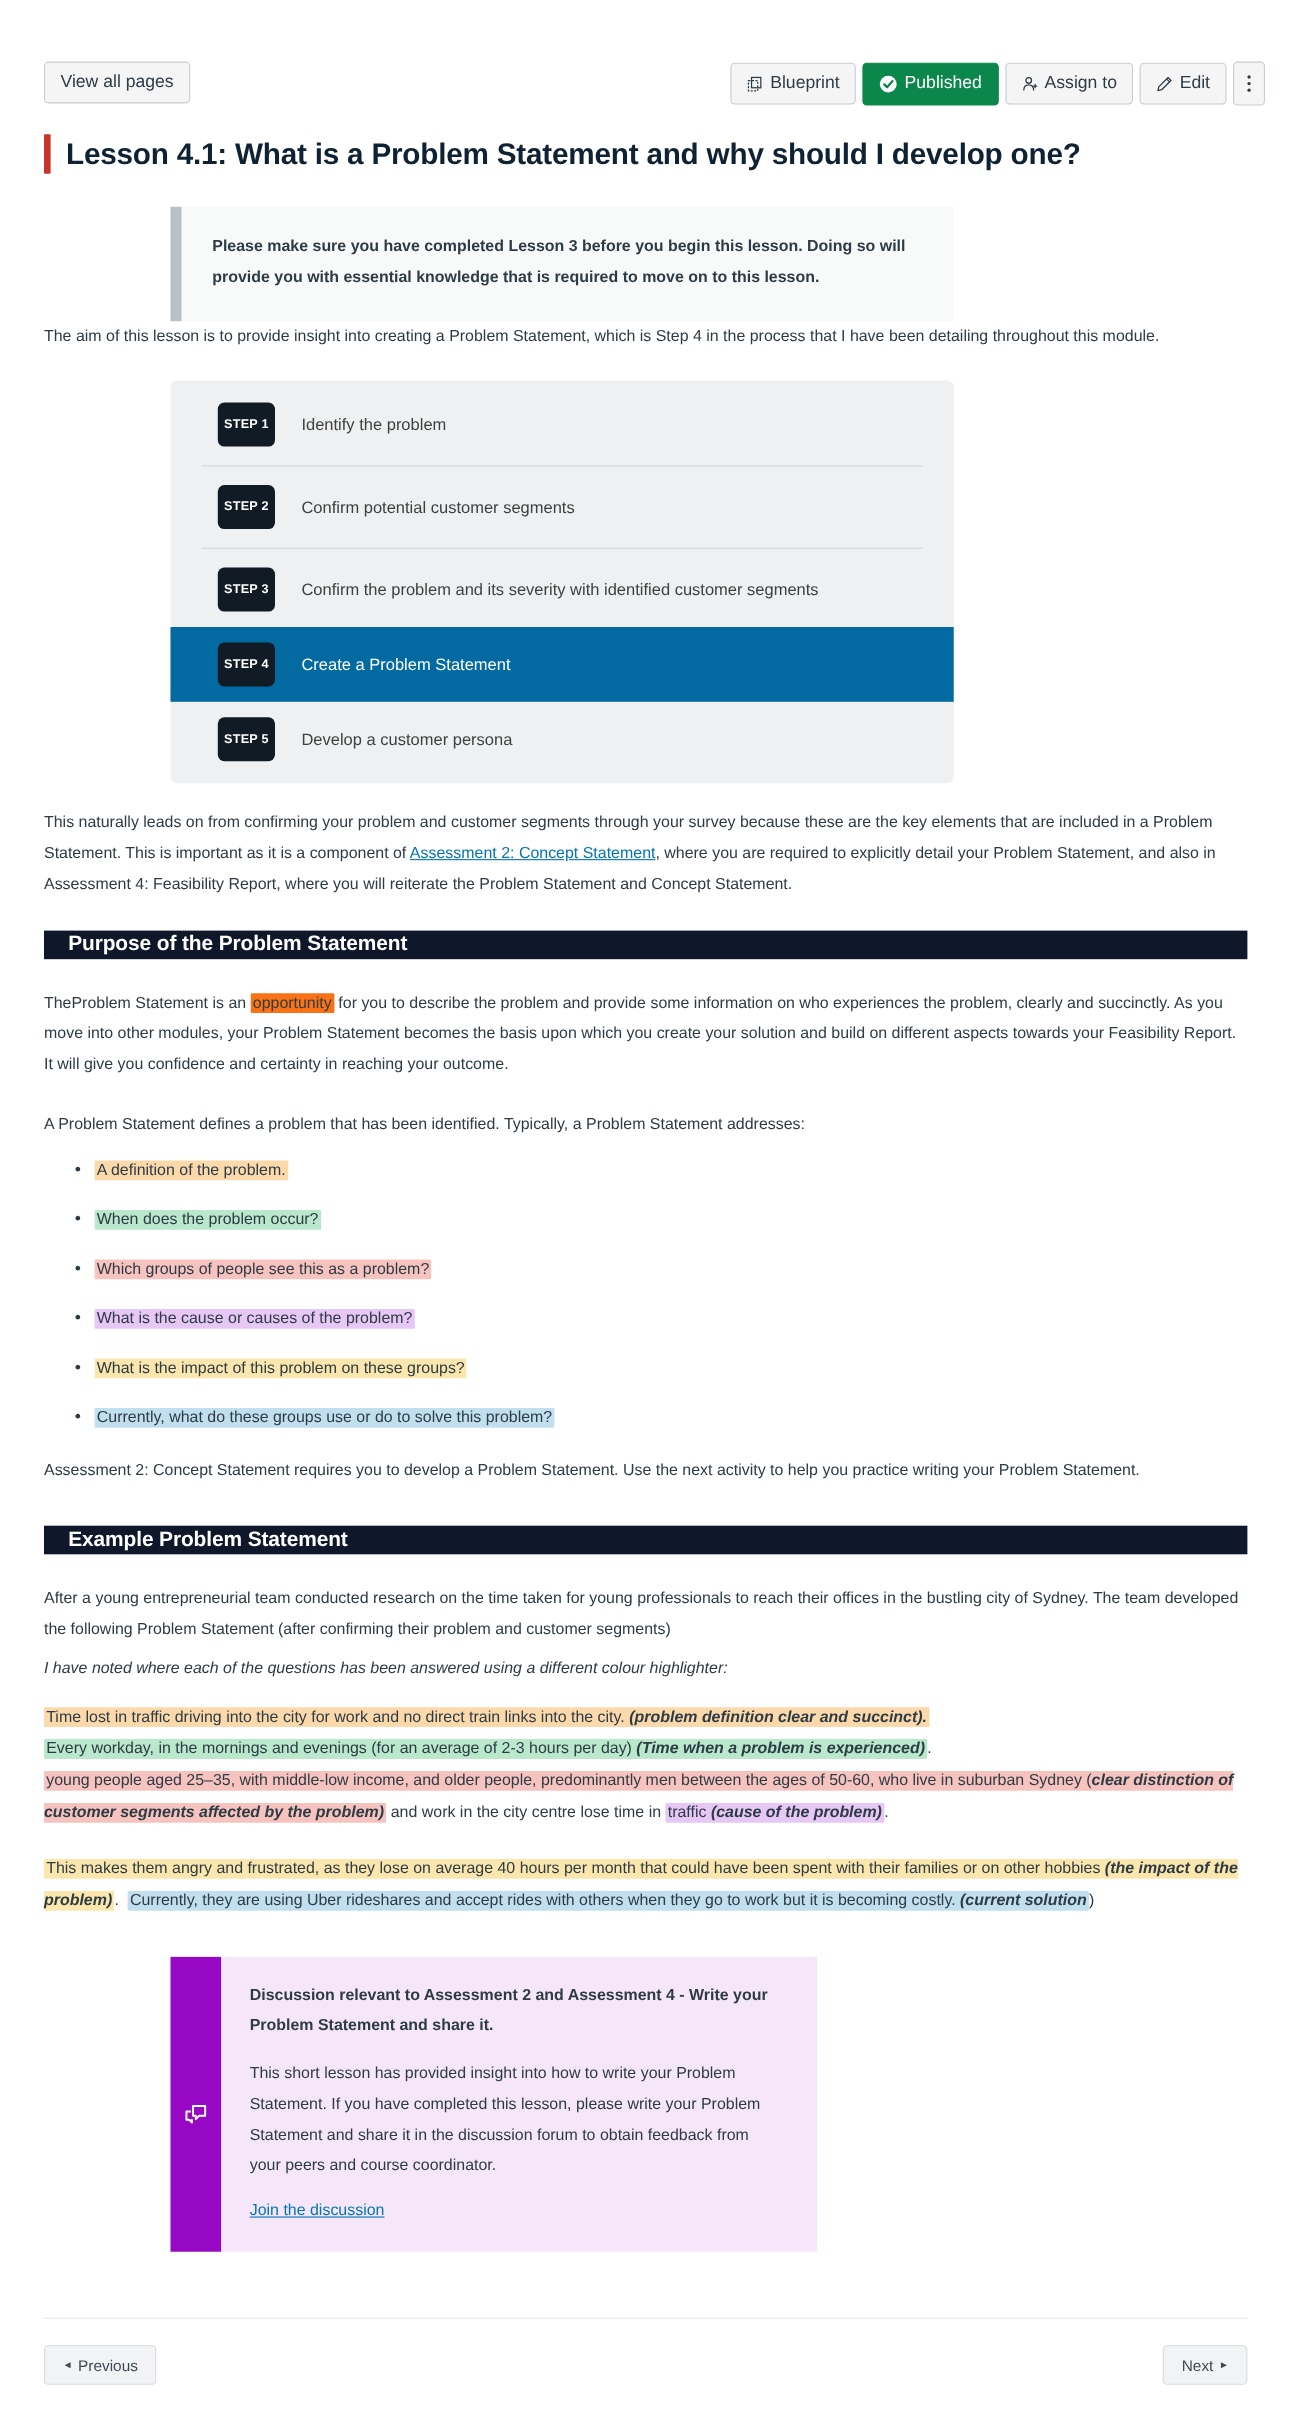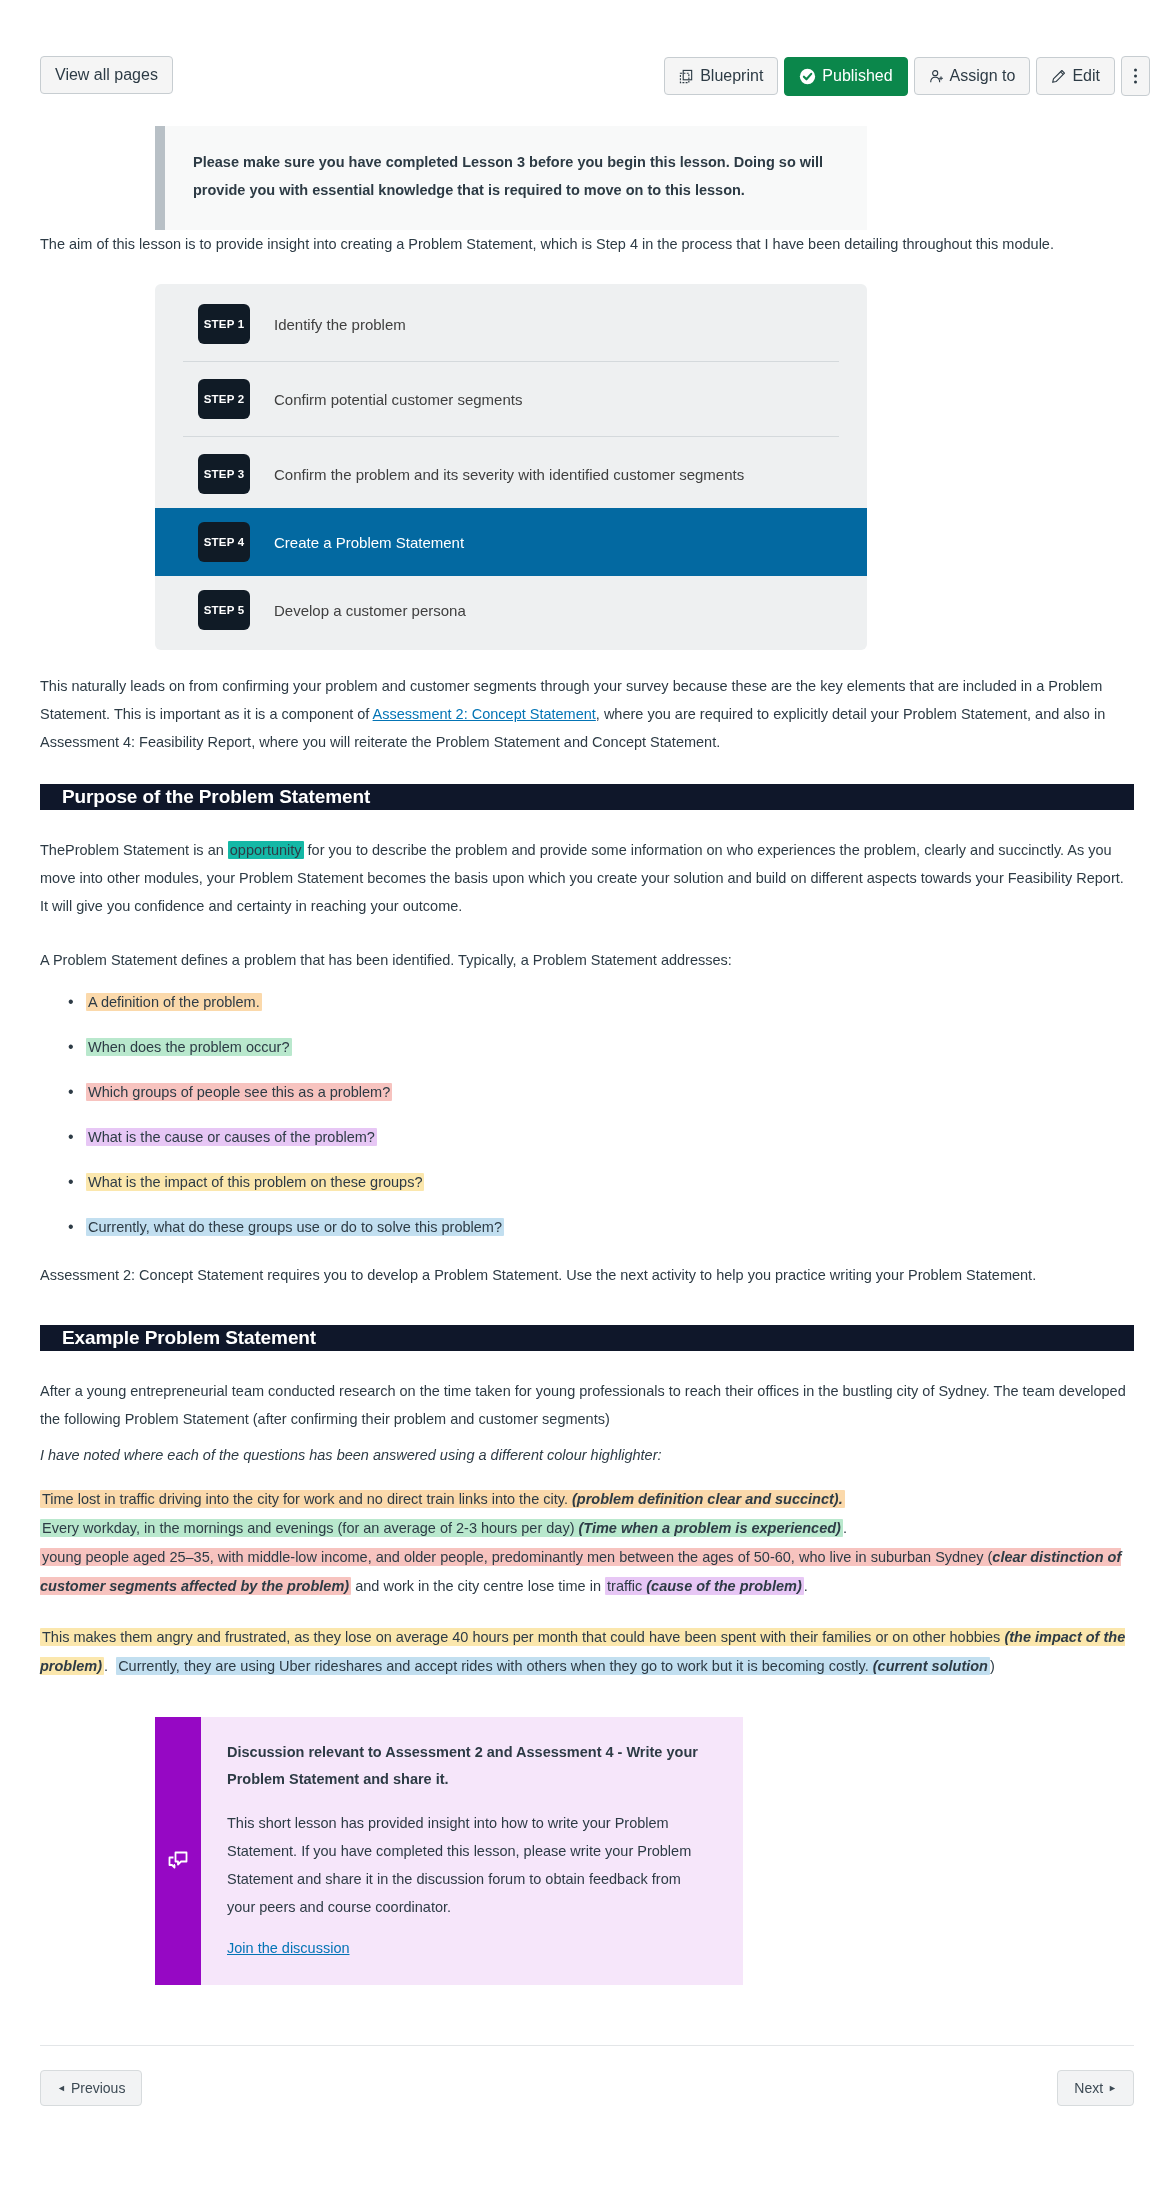--- a/index.html
+++ b/index.html
@@ -201,21 +201,21 @@
     font-size: 16px;
   }
 
   .hl { padding: 1px 2px; border-radius: 1px; }
   .hl-orange { background: #fbd9ab; }
   .hl-green  { background: #b9e8cd; }
   .hl-purple { background: #e7c7f5; }
   .hl-pink   { background: #f7c3bf; }
   .hl-yellow { background: #fbe7ad; }
   .hl-blue   { background: #c2dff0; }
-  .hl-lblue  { background: #14b8a6; }
+  .hl-lblue  { background: #f97316; }
 
   a.inline-link {
     color: #0374b5;
     text-decoration: underline;
   }
 
   
   .example-para { margin: 0 0 4px 0; }
   .italic-note { font-style: italic; font-size: 14.5px; line-height: 28px; margin: 0 0 16px 0; }
   .ps-block { font-size: 14.5px; line-height: 29px; margin: 0 0 22px 0; }
@@ -343,20 +343,24 @@
           <svg width="5" height="18" viewBox="0 0 4 18">
             <circle cx="2" cy="3" r="1.5" fill="#2d3b45"></circle>
             <circle cx="2" cy="9" r="1.5" fill="#2d3b45"></circle>
             <circle cx="2" cy="15" r="1.5" fill="#2d3b45"></circle>
           </svg>
         </span>
       </button>
     </div>
   </div>
 
+  <div class="title-row">
+    <div class="title-bar"></div>
+    <h1 class="page-title">Lesson 4.1: What is a Problem Statement and why should I develop one?</h1>
+  </div>
 
   <div class="content">
 
     <div class="note-box">
       <div class="note-bar"></div>
       <div class="note-body">Please make sure you have completed Lesson 3 before you begin this lesson. Doing so will provide you with essential knowledge that is required to move on to this lesson.</div>
     </div>
 
     <p class="body-text aim-para">The aim of this lesson is to provide insight into creating a Problem Statement, which is Step 4 in the process that I have been detailing throughout this module.</p>
 

